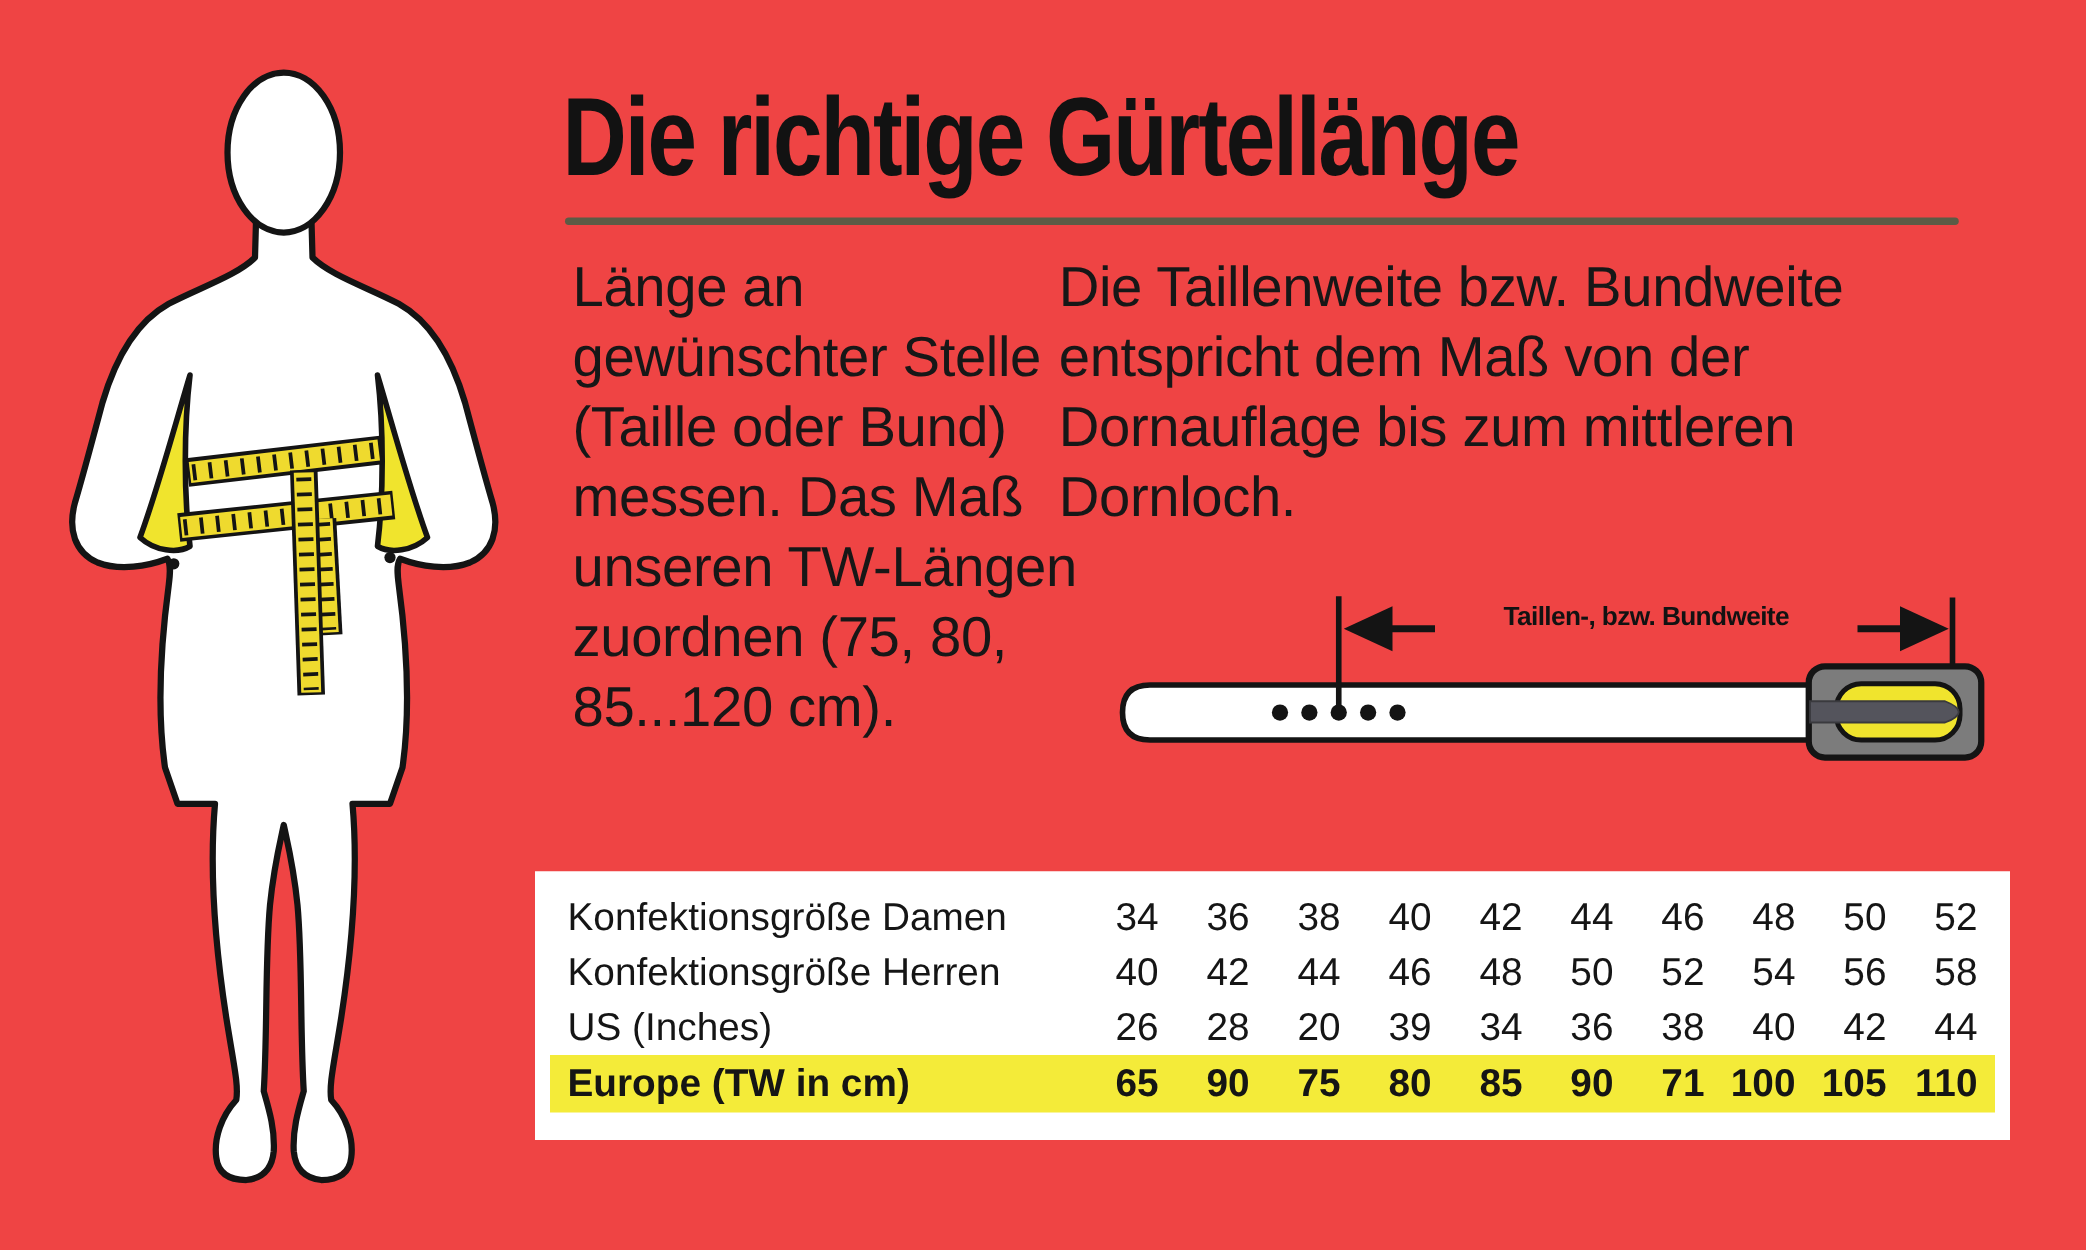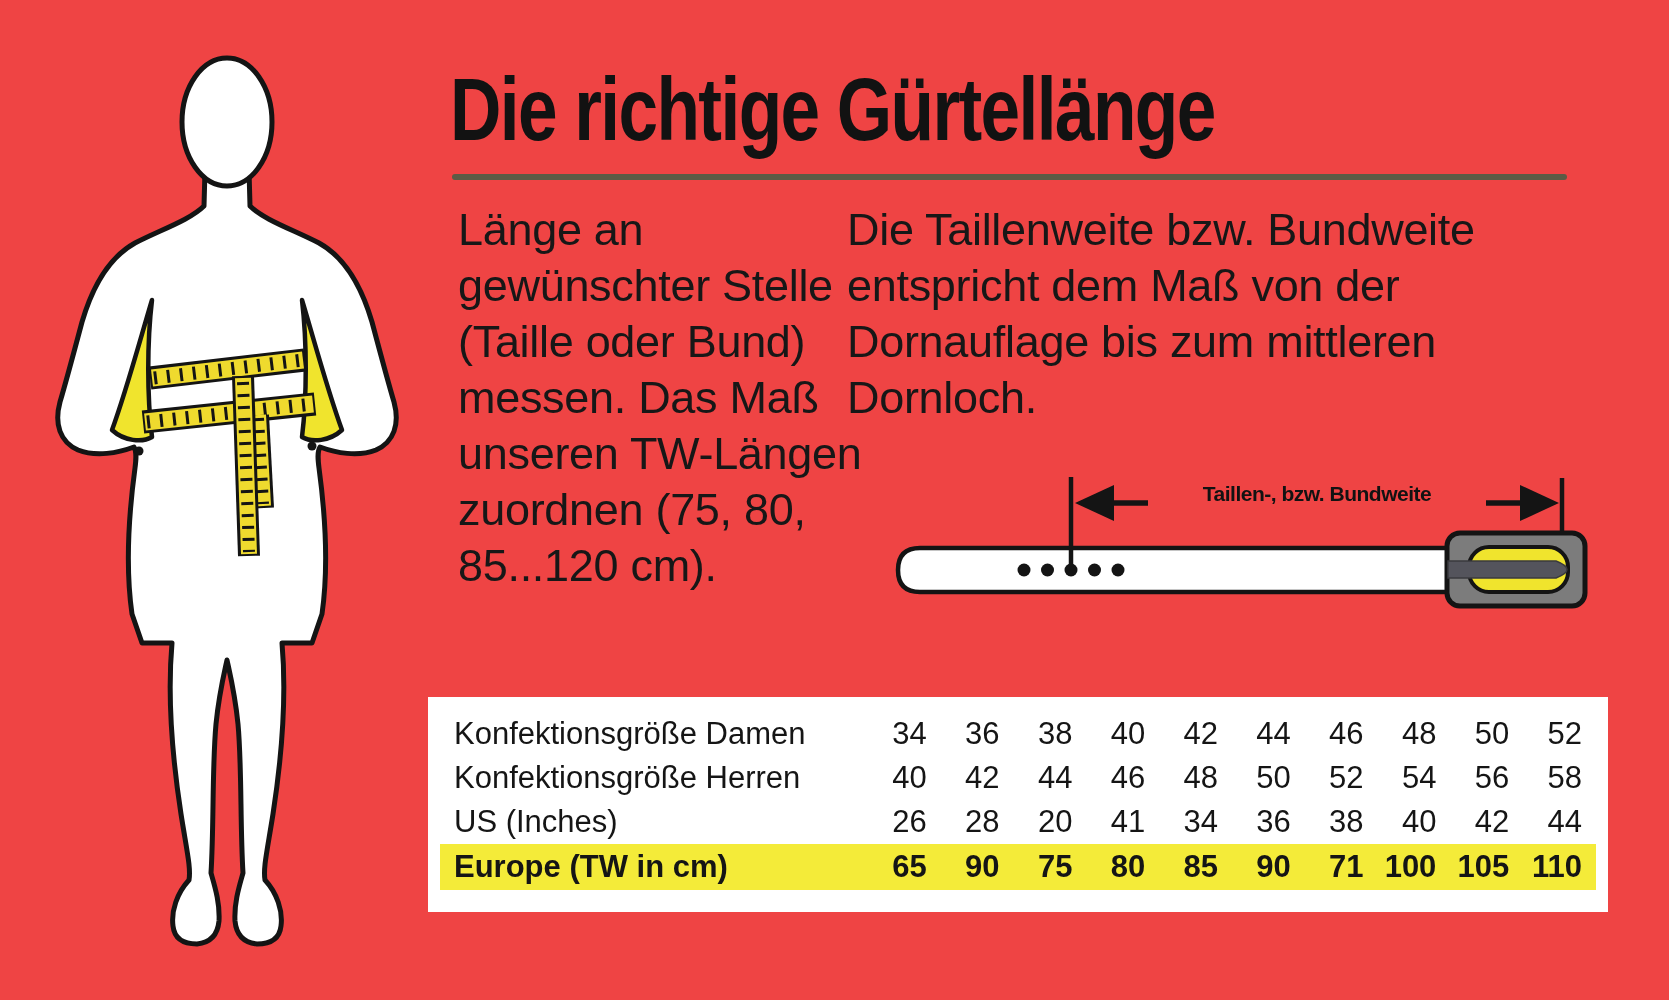--- a/index.html
+++ b/index.html
@@ -189,21 +189,21 @@
         <div class="tcell">52</div>
         <div class="tcell">54</div>
         <div class="tcell">56</div>
         <div class="tcell">58</div>
       </div>
       <div class="trow">
         <div class="tlabel">US (Inches)</div>
         <div class="tcell">26</div>
         <div class="tcell">28</div>
         <div class="tcell">20</div>
-        <div class="tcell">41</div>
+        <div class="tcell">39</div>
         <div class="tcell">34</div>
         <div class="tcell">36</div>
         <div class="tcell">38</div>
         <div class="tcell">40</div>
         <div class="tcell">42</div>
         <div class="tcell">44</div>
       </div>
       <div class="trow hl" style="background: rgb(244, 235, 57);">
         <div class="tlabel">Europe (TW in cm)</div>
         <div class="tcell">65</div>

